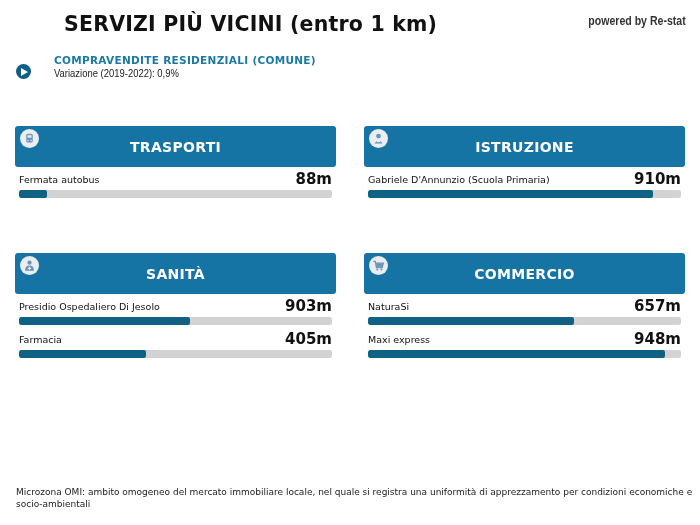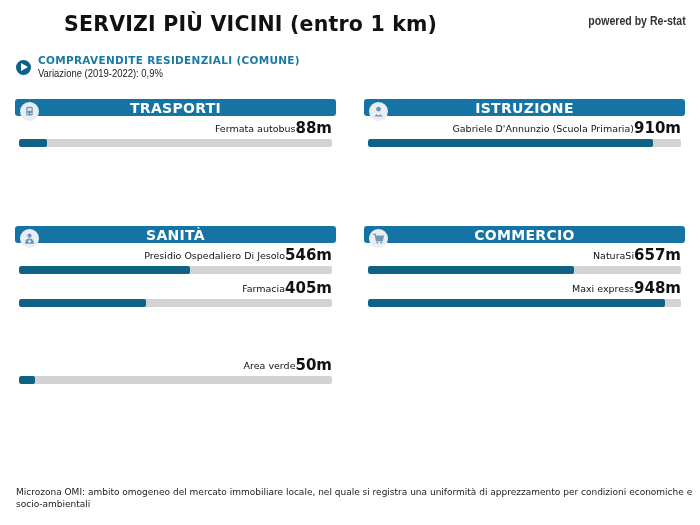--- a/index.html
+++ b/index.html
@@ -10,54 +10,54 @@
     position: absolute; left: 16px; top: 12px;
     font-family: "DejaVu Sans", sans-serif; font-weight: bold;
     font-size: 20.5px; letter-spacing: 0.2px; color: #111; margin-left: 48px;
   }
   .powered {
     position: absolute; right: 14px; top: 14px;
     font-family: "Liberation Sans", sans-serif; font-weight: bold;
     font-size: 12px; color: #333; transform: scaleX(0.88); transform-origin: right center;
   }
 
-  .subhead { position: absolute; left: 16px; top: 54px; display: flex; align-items: center; }
+  .subhead { position: absolute; left: 16px; top: 54px; display: flex; align-items: flex-end; gap: 16px; }
   .play-icon {
     width: 15px; height: 15px; border-radius: 50%; background: #0e5f88;
     position: relative; margin-right: 7px; margin-top: 1px; flex: none;
   }
   .play-icon::after {
     content: ""; position: absolute; left: 5px; top: 3.5px;
     border-left: 7px solid #fff; border-top: 4px solid transparent; border-bottom: 4px solid transparent;
   }
   .subhead-title {
     font-family: "DejaVu Sans", sans-serif; font-weight: bold; font-size: 10.5px;
     color: #1a7aa6; letter-spacing: 0.3px; line-height: 13px;
   }
   .subhead-detail {
     font-family: "Liberation Sans", sans-serif; font-size: 10.5px; color: #222;
     line-height: 12px; transform: scaleX(0.9); transform-origin: left center;
   }
 
   .section { position: absolute; width: 321px; }
   .section-header {
-    height: 17px; background: #1674a5; border-radius: 3px;
-    position: relative; display: flex; align-items: center; justify-content: center;
+    height: 41px; background: #1674a5; border-radius: 3px;
+    position: relative; display: flex; align-items: center; justify-content: center; margin-top: 27px;
   }
   .section-icon {
     position: absolute; left: 5px; top: 3px; width: 19px; height: 19px;
     border-radius: 50%; background: #e9eef3; display: flex; align-items: center; justify-content: center;
   }
   .section-icon svg { width: 13px; height: 13px; }
   .section-title {
     font-family: "DejaVu Sans", sans-serif; font-weight: bold; font-size: 14px;
     color: #ffffff; letter-spacing: 0.3px;
   }
   .item { position: relative; margin-top: 5px; height: 28px; padding: 0 4px 0 4px; }
-  .item-row { display: flex; justify-content: flex-end; align-items: center; height: 14px; }
+  .item-row { display: flex; justify-content: space-between; align-items: center; height: 14px; }
   .item-name { font-size: 9.5px; color: #111; }
   .item-dist { font-size: 15px; font-weight: bold; color: #111; }
   .bar-track {
     margin-top: 4px; height: 8px; background: #d3d3d3; border-radius: 2px; position: relative; overflow: hidden;
   }
   .bar-fill { position: absolute; left: 0; top: 0; bottom: 0; background: #0f6284; border-radius: 2px; }
 
   .footnote {
     position: absolute; left: 16px; top: 487px; width: 690px;
     font-size: 9px; line-height: 11.5px; color: #222;
@@ -130,21 +130,21 @@
           <path d="M2.5 14.5 Q2.5 8 8 8 Q13.5 8 13.5 14.5 Z" fill="#6f93b7"></path>
           <rect x="7.3" y="9.5" width="1.4" height="4" fill="#e9eef3"></rect>
           <rect x="6" y="10.8" width="4" height="1.4" fill="#e9eef3"></rect>
         </svg>
     </span>
     <span class="section-title">SANITÀ</span>
   </div>
   <div class="item">
     <div class="item-row">
       <span class="item-name">Presidio Ospedaliero Di Jesolo</span>
-      <span class="item-dist">546m</span>
+      <span class="item-dist">903m</span>
     </div>
     <div class="bar-track">
       <div class="bar-fill" style="width: 54.6%;"></div>
     </div>
   </div>
   <div class="item">
     <div class="item-row">
       <span class="item-name">Farmacia</span>
       <span class="item-dist">405m</span>
     </div>
@@ -180,24 +180,15 @@
       <span class="item-name">Maxi express</span>
       <span class="item-dist">948m</span>
     </div>
     <div class="bar-track">
       <div class="bar-fill" style="width: 94.8%;"></div>
     </div>
   </div>
 </div>
 
 <div class="section" style="left:15px; top:353px;">
-  <div class="item">
-    <div class="item-row">
-      <span class="item-name">Area verde</span>
-      <span class="item-dist">50m</span>
-    </div>
-    <div class="bar-track">
-      <div class="bar-fill" style="width: 5%;"></div>
-    </div>
-  </div>
 </div>
 
 <div class="footnote">Microzona OMI: ambito omogeneo del mercato immobiliare locale, nel quale si registra una uniformità di apprezzamento per condizioni economiche e socio-ambientali</div>
 
 </body></html>

